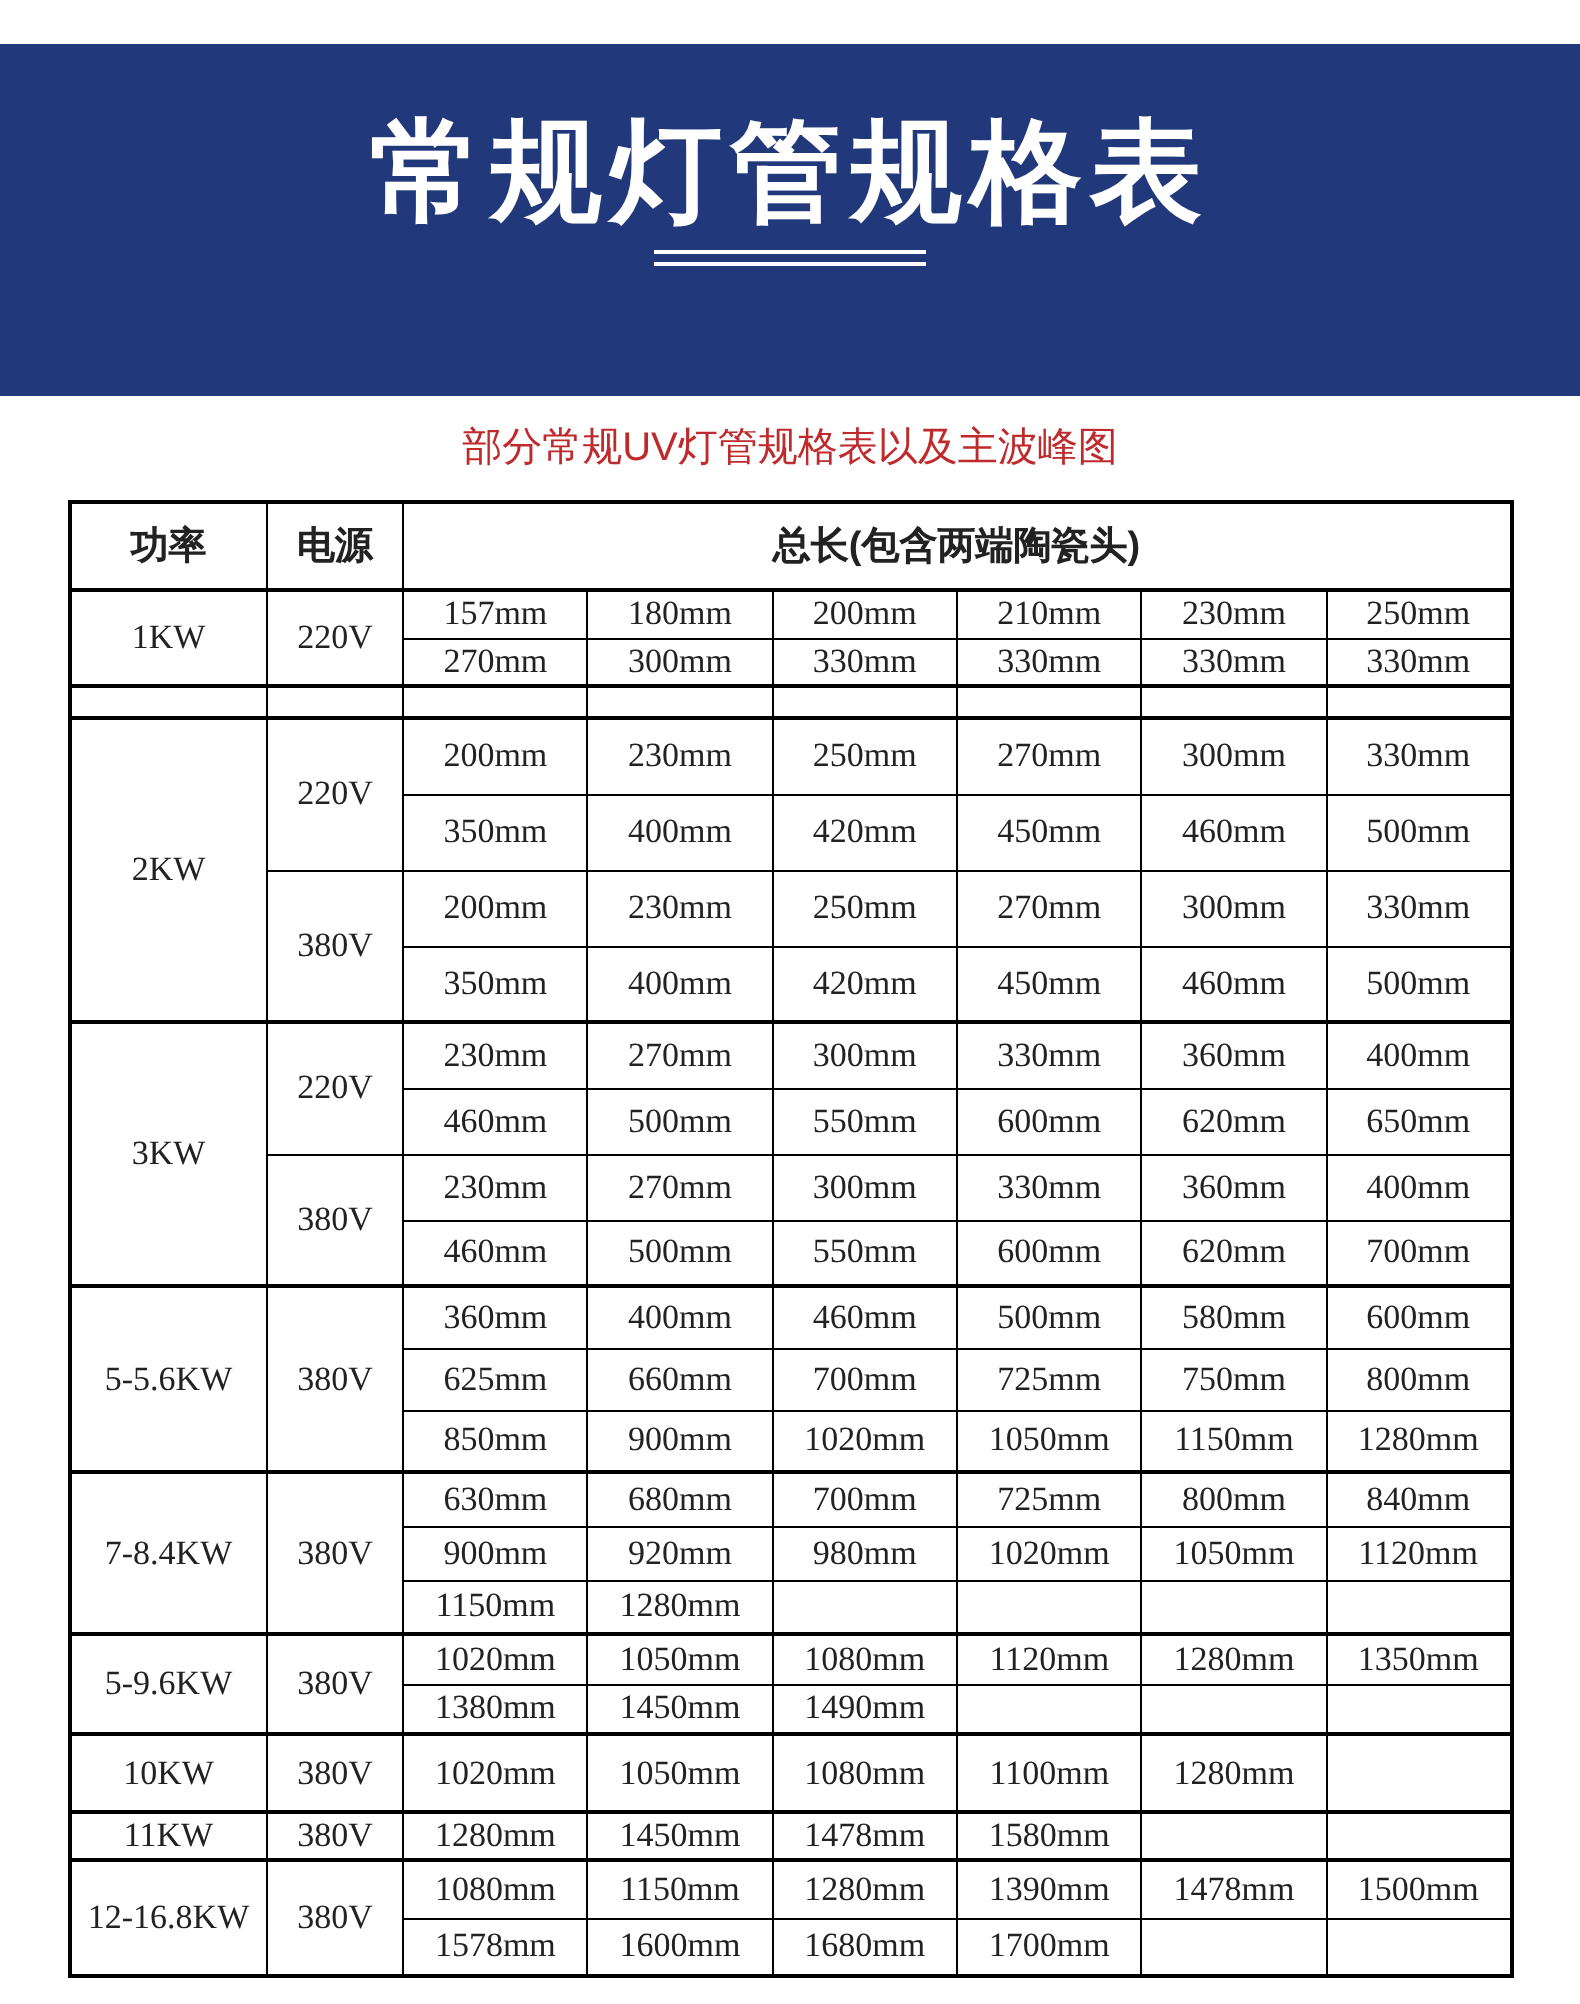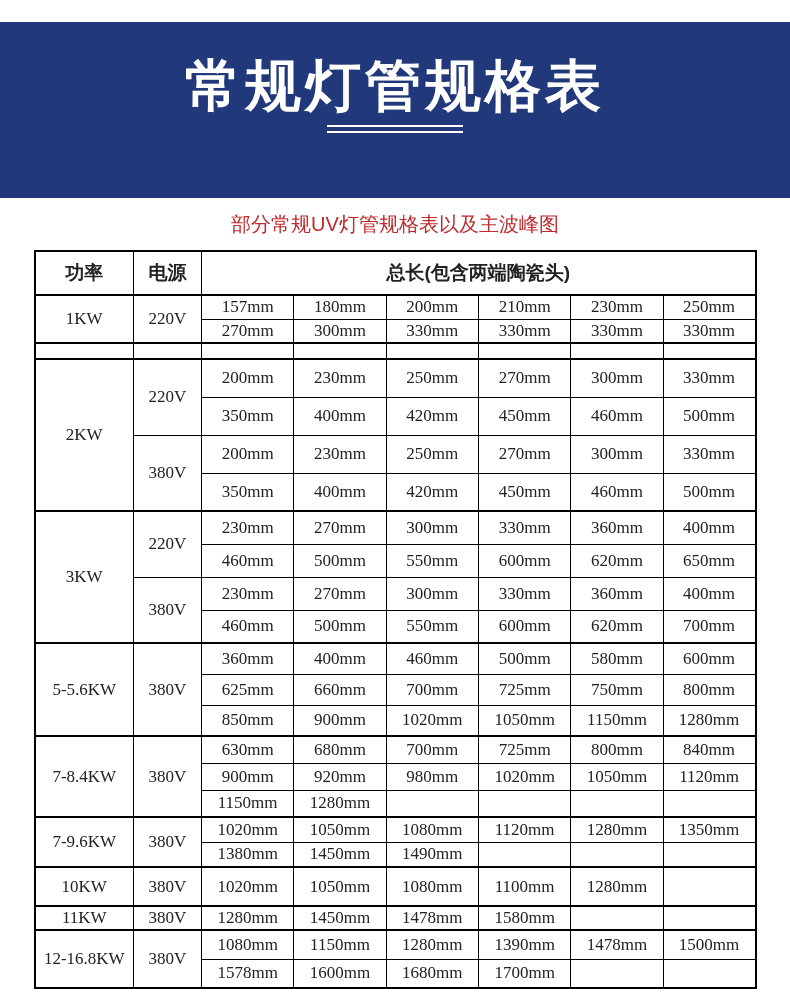--- a/index.html
+++ b/index.html
@@ -265,21 +265,21 @@
         </tr>
         <tr data-sec="5">
           <td>1150mm</td>
           <td>1280mm</td>
           <td></td>
           <td></td>
           <td></td>
           <td></td>
         </tr>
         <tr data-sec="6" class="sec-start">
-          <td rowspan="2">7-9.6KW</td>
+          <td rowspan="2">5-9.6KW</td>
           <td rowspan="2">380V</td>
           <td>1020mm</td>
           <td>1050mm</td>
           <td>1080mm</td>
           <td>1120mm</td>
           <td>1280mm</td>
           <td>1350mm</td>
         </tr>
         <tr data-sec="6">
           <td>1380mm</td>

